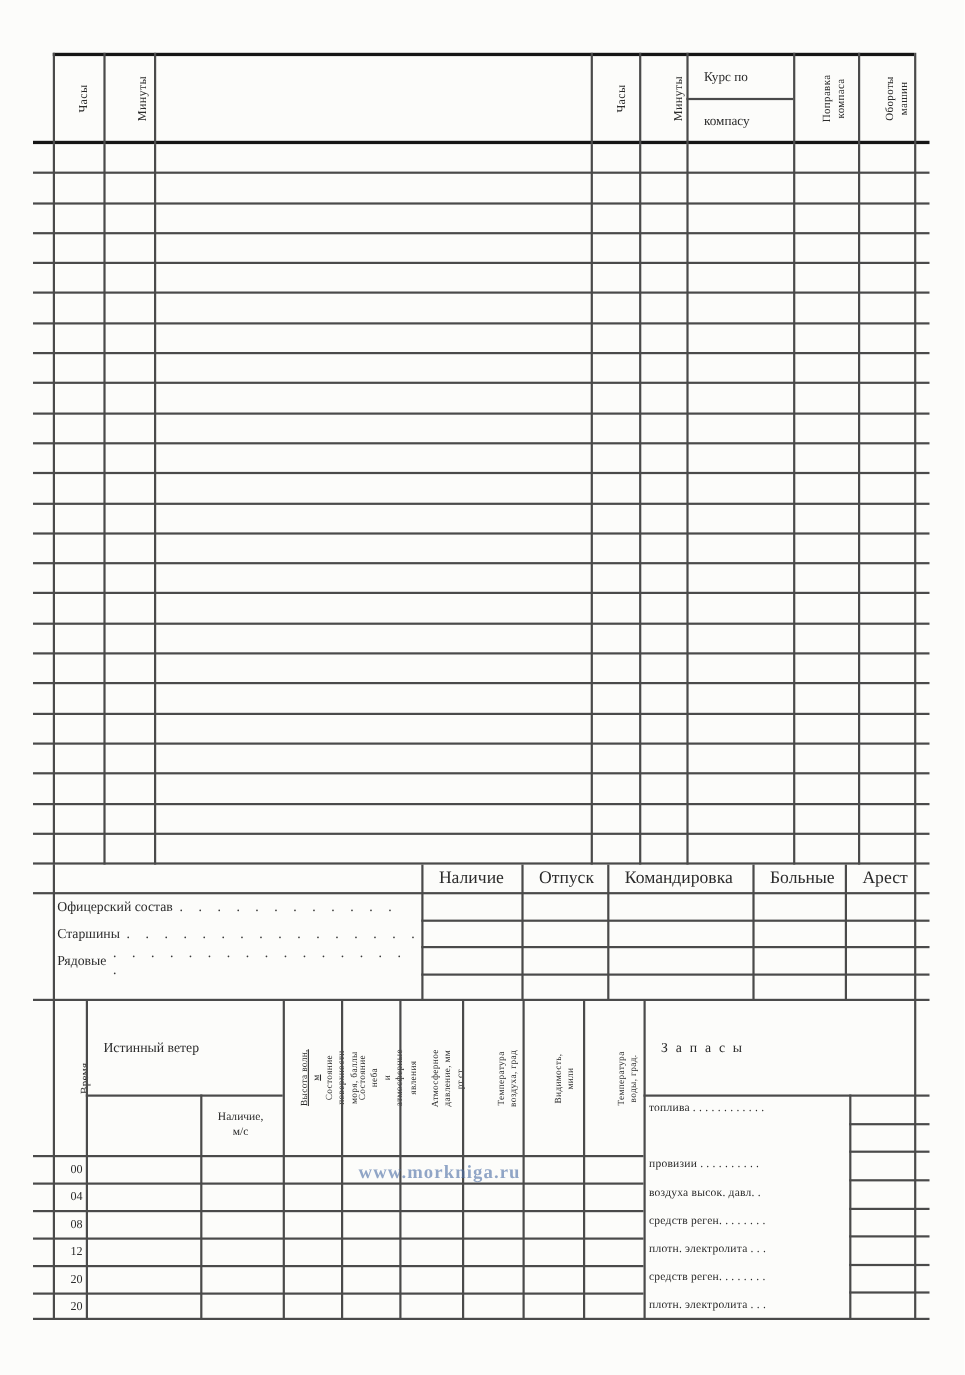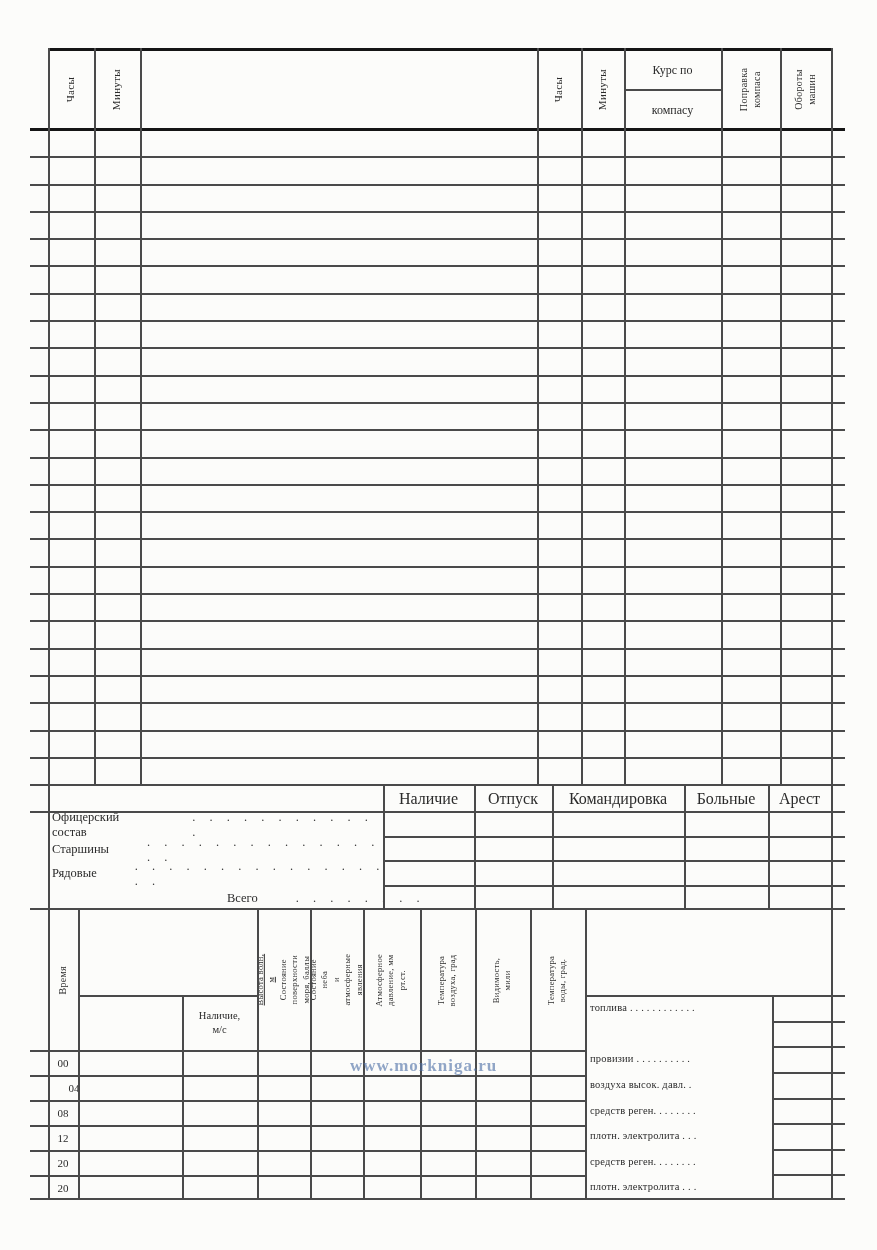--- a/index.html
+++ b/index.html
@@ -2,46 +2,45 @@
 <html><head>
 <meta charset="utf-8">
 <style>
   html,body{margin:0;padding:0;background:#ffffff;}
   .page{
     position:relative;width:877px;height:1250px;background:#fcfcfa;overflow:hidden;
     font-family:"Liberation Serif","DejaVu Serif",serif;color:#2b2b2b;
   }
   .sheet{position:absolute;left:30px;top:48px;width:815px;height:1152px;}
   .ln{position:absolute;background:#4a4a4a;}
-  .cell{position:absolute;display:flex;align-items:center;justify-content:center;overflow:visible;box-sizing:border-box;}
+  .cell{position:absolute;display:flex;align-items:center;overflow:visible;box-sizing:border-box;margin-left:16px;}
   .vtext{
     transform:rotate(-90deg);transform-origin:center;
     width:max-content;white-space:pre-line;text-align:center;
     font-size:11px;line-height:1.2;letter-spacing:0.3px;
   }
   .vtext.small{font-size:8.5px;line-height:1.35;}
   .vtext.med{font-size:10px;line-height:1.25;}
   .vtext .u{display:block;text-decoration:underline;}
   .vtext .blk{display:block;white-space:pre-line;}
   .htext{font-size:12px;white-space:pre-line;text-align:center;line-height:1.2;}
   .title{font-size:12.5px;}
   .spaced{letter-spacing:2px;}
   .grid-rows{position:absolute;left:0;top:83px;width:815px;height:655px;display:flex;flex-direction:column;}
   .grid-row{flex:1 1 0;border-bottom:2px solid #4a4a4a;box-sizing:border-box;}
-  .plabel{position:absolute;left:22px;width:330px;height:23px;display:flex;align-items:center;font-size:12.5px;gap:32px;}
+  .plabel{position:absolute;left:22px;width:330px;height:23px;display:flex;align-items:center;font-size:12.5px;}
   .plabel .dots{margin-left:6px;letter-spacing:2px;word-spacing:7px;color:#3a3a3a;}
   .ph{font-size:16px;}
   .sub{font-size:10.5px;white-space:pre-line;text-align:center;line-height:1.25;}
   .time-cell{font-size:11px;}
   .store-label{position:absolute;left:560px;width:180px;display:flex;align-items:center;font-size:10.5px;letter-spacing:0.2px;}
   .watermark{
     position:absolute;left:326px;top:1056px;z-index:5;
     font-size:17px;font-weight:bold;letter-spacing:1px;
     color:rgba(77,112,166,0.62);
-    margin-left:24px;
   }
 </style>
 </head>
 <body>
 
 <div class="page">
   <div class="sheet">
 
     <div class="cell" style="left:18px;top:3px;width:46px;height:77px">
       <span class="vtext">Часы</span>
@@ -119,27 +118,26 @@
       <span class="dots">. . . . . . . . . . . .</span>
     </div>
     <div class="plabel" style="top:814px">
       <span>Рядовые</span>
       <span class="dots">. . . . . . . . . . . . . . . . .</span>
     </div>
     <div class="plabel" style="top:790px">
       <span>Старшины</span>
       <span class="dots">. . . . . . . . . . . . . . . .</span>
     </div>
-    <div class="plabel" style="top:839px;padding-left:175px">
-      <span>Всего</span>
-      <span class="dots">. . . . . . . .</span>
-    </div>
 
     <div class="cell" style="left:18px;top:862px;width:30px;height:140px">
       <span class="vtext med">Время</span>
+    </div>
+    <div class="cell" style="left:48px;top:862px;width:179px;height:85px">
+      <span class="htext title">Истинный ветер</span>
     </div>
     <div class="cell" style="left:227px;top:862px;width:53px;height:140px">
       <span class="vtext small"><span class="u">Высота волн, м</span><span class="blk">Состояние поверхности
 моря, баллы</span></span>
     </div>
     <div class="cell" style="left:280px;top:862px;width:53px;height:140px">
       <span class="vtext small">Состояние неба
 и атмосферные
 явления</span>
     </div>
@@ -151,20 +149,23 @@
       <span class="vtext small">Температура
 воздуха, град</span>
     </div>
     <div class="cell" style="left:445px;top:862px;width:55px;height:140px">
       <span class="vtext small">Видимость,
 мили</span>
     </div>
     <div class="cell" style="left:500px;top:862px;width:55px;height:140px">
       <span class="vtext small">Температура
 воды, град.</span>
+    </div>
+    <div class="cell" style="left:555px;top:862px;width:246px;height:85px">
+      <span class="htext title spaced">З а п а с ы</span>
     </div>
 
     <div class="cell" style="left:152px;top:947px;width:75px;height:55px">
       <span class="sub">Наличие,
 м/с</span>
     </div>
 
     <div class="cell time-cell" style="left:18px;top:1002px;width:30px;height:25px">
         <span>00</span>
       </div>

